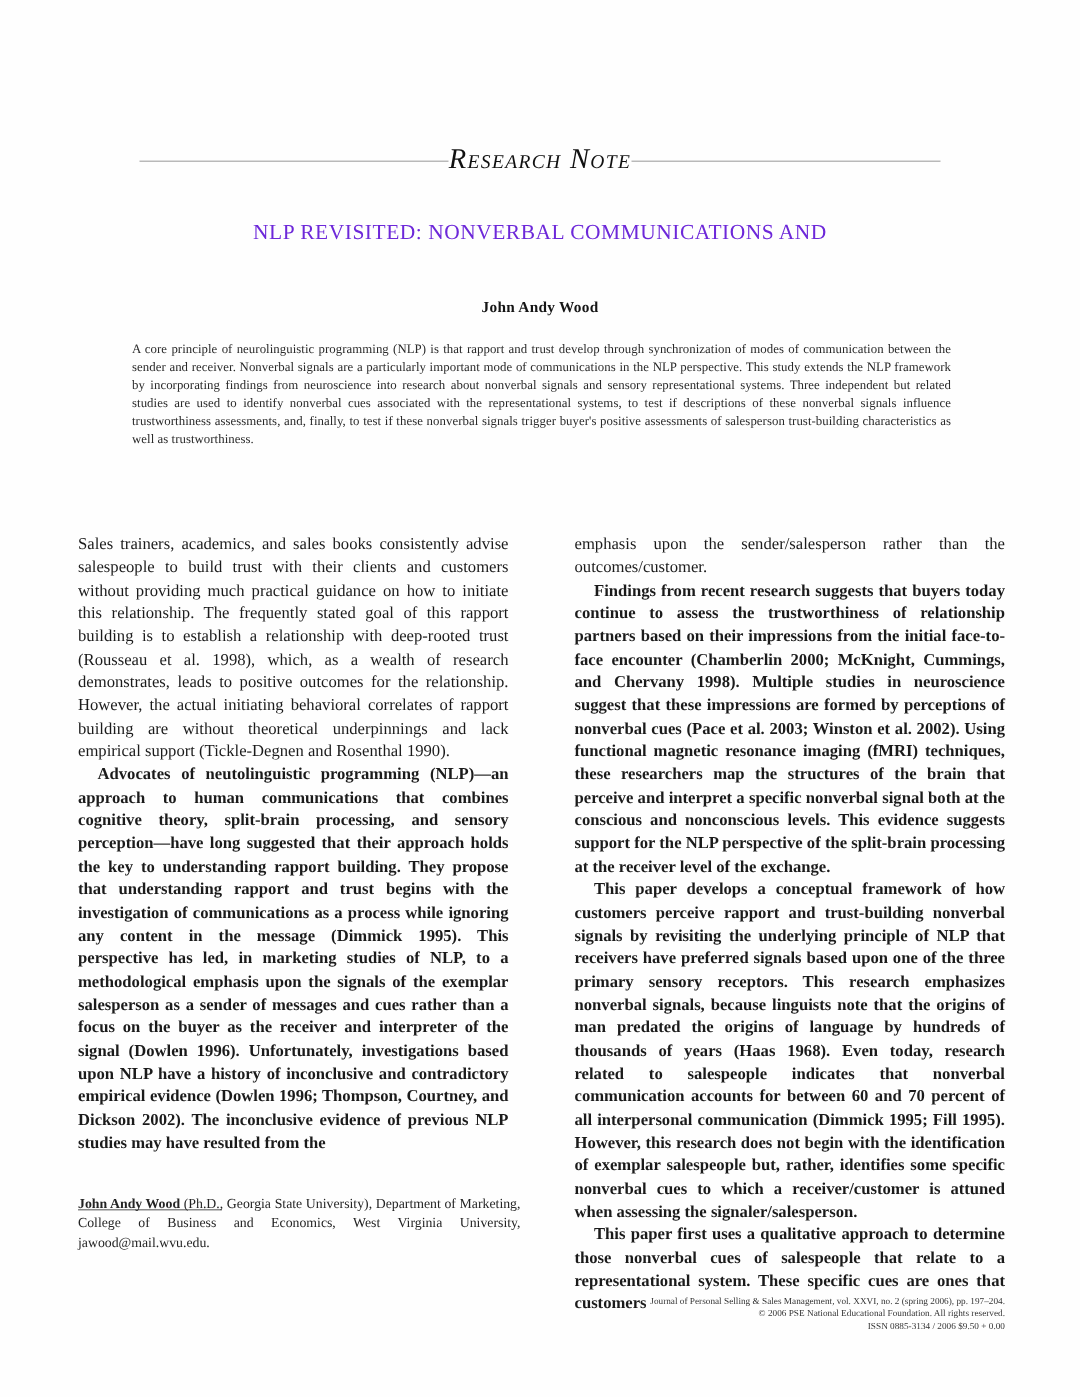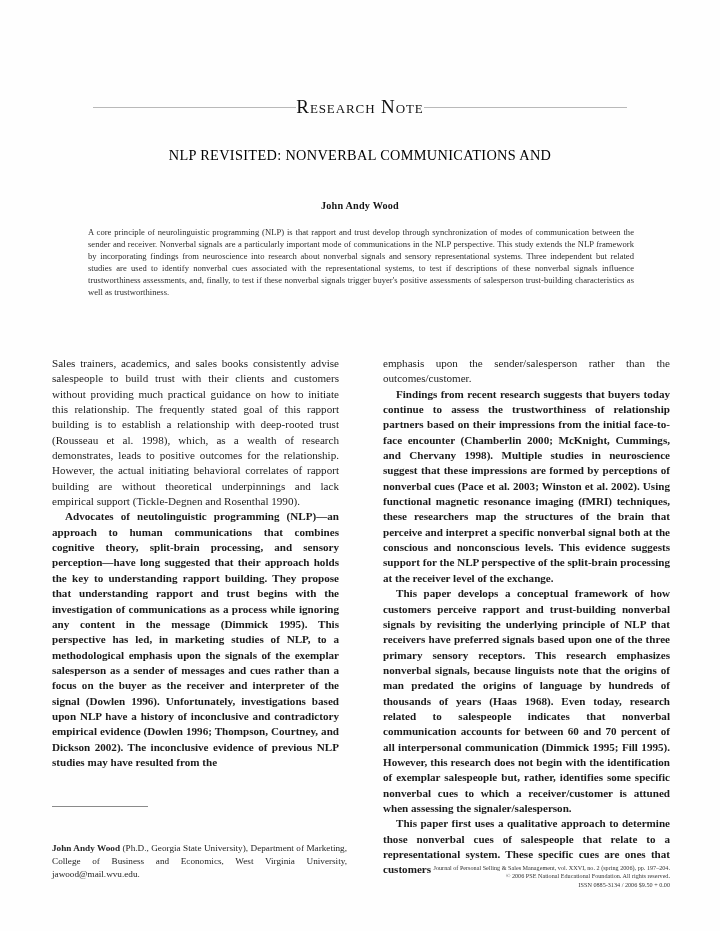--- a/index.html
+++ b/index.html
@@ -26,20 +26,21 @@
 
   
   .runhead {
     position: absolute;
     top: 92px;
     left: 55px;
     right: 55px;
     height: 30px;
     display: flex;
     align-items: center;
+    font-style: italic;
   }
   .runhead .rule {
     flex: 1 1 auto;
     height: 1px;
     background: #b9b9b9;
   }
   .runhead .rule.left  { margin-left: 38px; }
   .runhead .rule.right { margin-right: 38px; }
   .runhead-title {
     flex: 0 0 auto;
@@ -53,21 +54,21 @@
   
   .article-title {
     position: absolute;
     top: 146px;
     left: 90px;
     width: 540px;
     text-align: center;
     font-size: 14.3px;
     line-height: 19px;
     letter-spacing: 0.35px;
-    color: #000000;
+    color: #6d28d9;
   }
   .article-title .line { display: block; }
 
   
   .byline {
     position: absolute;
     top: 200px;
     left: 90px;
     width: 540px;
     text-align: center;
@@ -114,21 +115,21 @@
   }
   .col p + p {
     text-indent: 13px;
     font-weight: bold;
   }
 
   
   .footnote {
     position: absolute;
     left: 52px;
-    top: 842px;
+    top: 796px;
     width: 295px;
     font-size: 9.2px;
     line-height: 13.2px;
     color: #242424;
     text-align: justify;
   }
   .footnote-rule {
     position: absolute;
     left: 52px;
     top: 806px;

